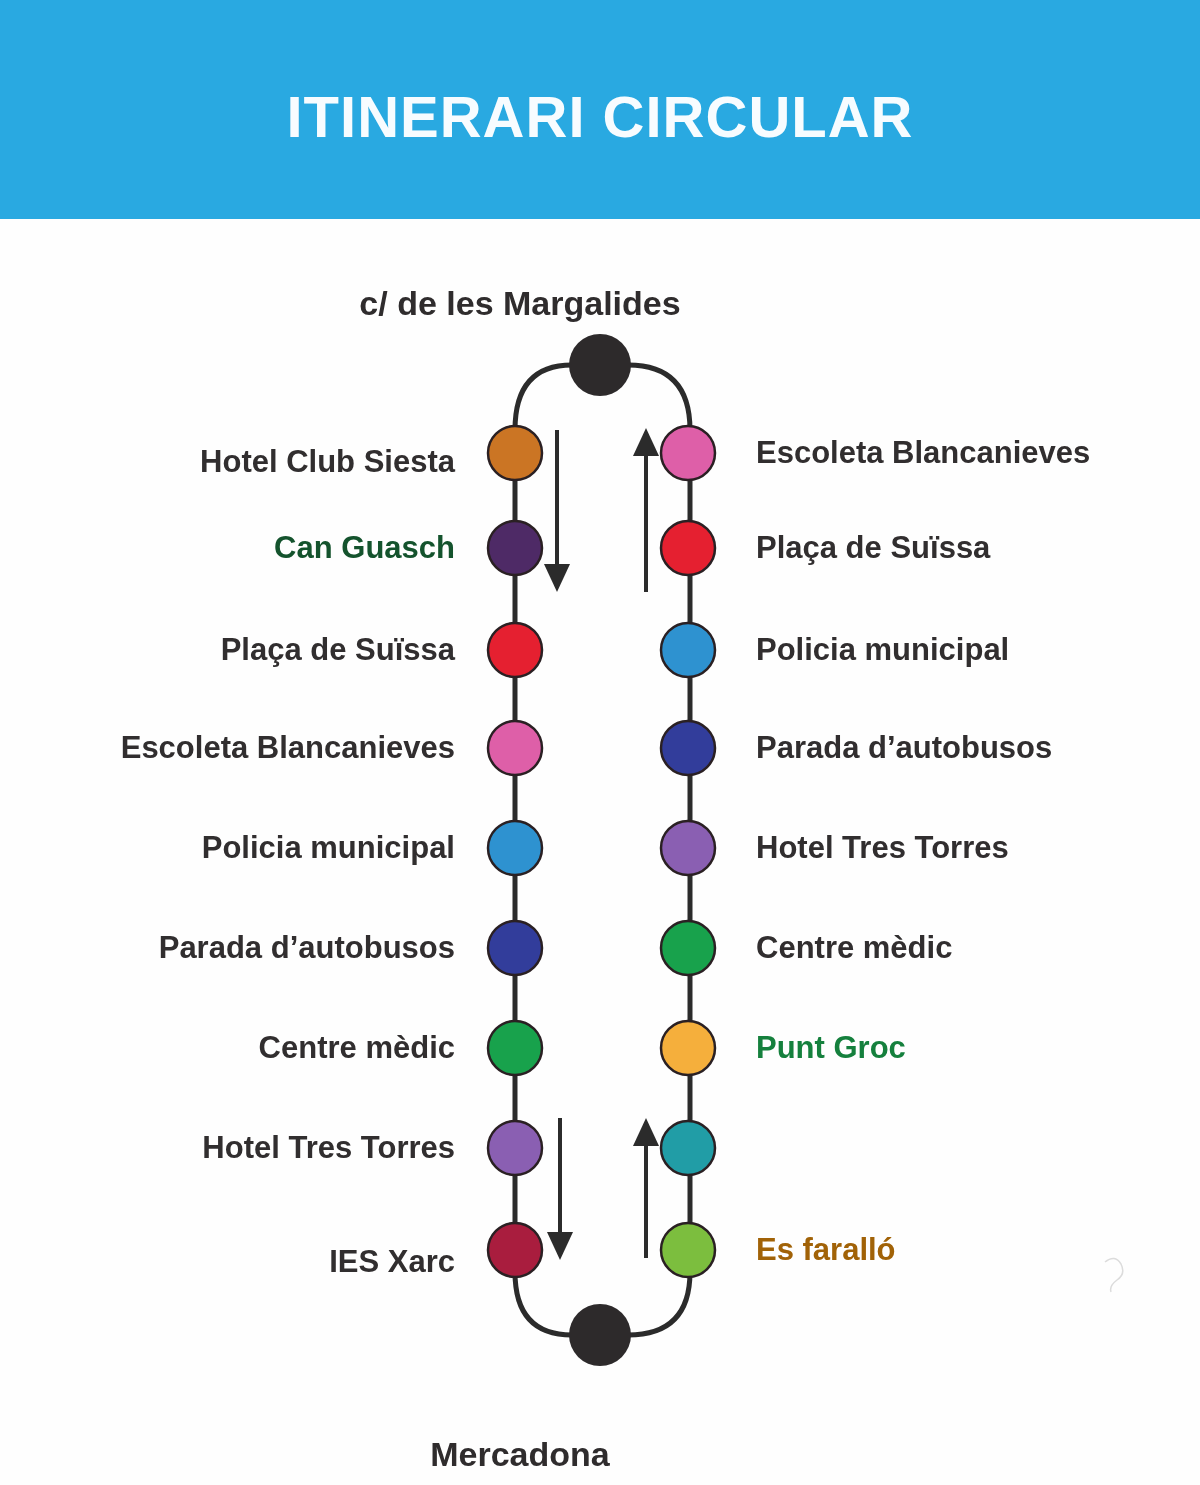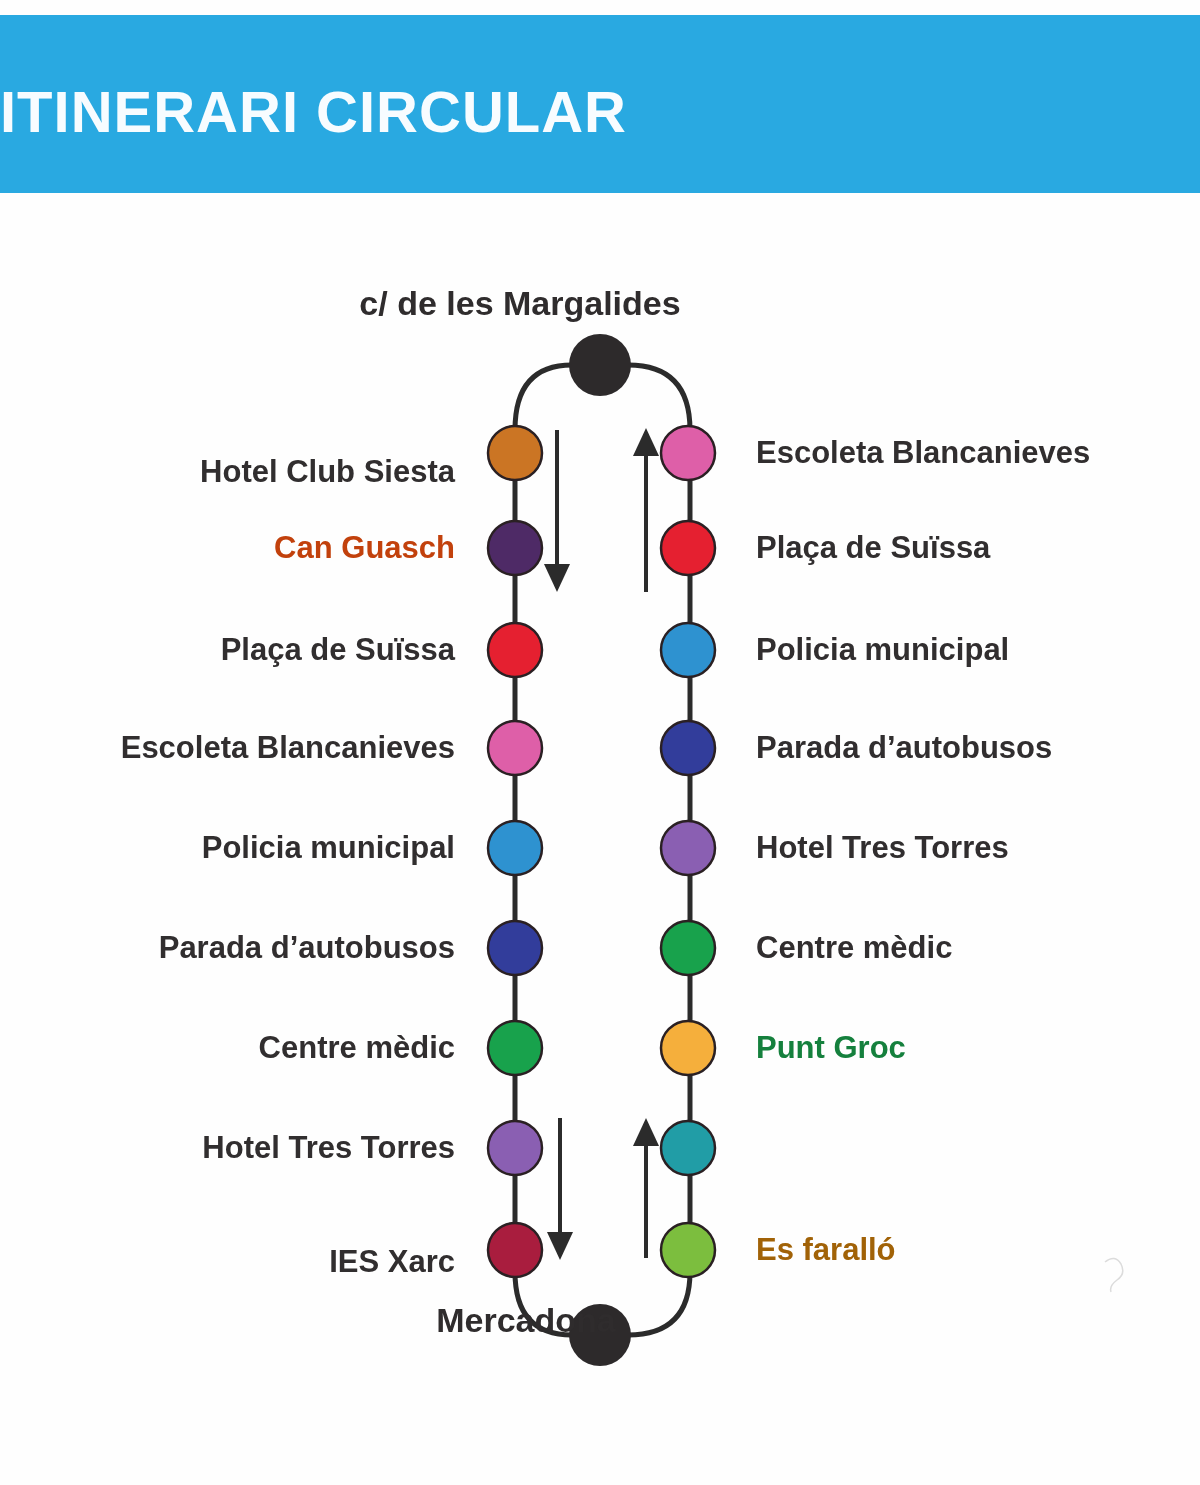--- a/index.html
+++ b/index.html
@@ -8,25 +8,25 @@
     position: relative;
     width: 1200px;
     height: 1485px;
     background: #fefefe;
     overflow: hidden;
     font-family: "Liberation Sans", sans-serif;
   }
   .header {
     position: absolute;
     left: 0; top: 0;
-    width: 1200px; height: 178px;
+    width: 1200px; height: 219px;
     background: #29A9E1;
     display: flex;
     align-items: center;
-    margin-top: 15px;
+    justify-content: center;
   }
   .header h1 {
     margin: 0;
     padding-top: 14px;
     font-size: 58px;
     font-weight: 700;
     letter-spacing: 1px;
     color: #F7FCFF;
   }
   #route-svg {
@@ -51,21 +51,21 @@
     left: 0;
     width: 1040px;
     text-align: center;
     font-size: 34px;
     font-weight: 700;
     color: #2F2C2D;
     transform: translateY(-50%);
     white-space: nowrap;
   }
   .terminal-label.top    { top: 303px; }
-  .terminal-label.bottom { top: 1320px; margin-left: 6px; }
+  .terminal-label.bottom { top: 1454px; }
 </style>
 </head>
 <body>
 
 <div class="page">
 
   <div class="header" style="background: rgb(41, 169, 225);">
     <h1 style="color: rgb(247, 252, 255);">ITINERARI CIRCULAR</h1>
   </div>
 
@@ -107,22 +107,22 @@
       <circle cx="688" cy="948" r="27" fill="#18A24C" stroke="#2A2023" stroke-width="2.5"></circle>
       <circle cx="688" cy="1048" r="27" fill="#F5AF3C" stroke="#2A2023" stroke-width="2.5"></circle>
       <circle cx="688" cy="1148" r="27" fill="#219DA6" stroke="#2A2023" stroke-width="2.5"></circle>
       <circle cx="688" cy="1250" r="27" fill="#7CBE3E" stroke="#2A2023" stroke-width="2.5"></circle>
       <path d="M 1105 1262 q 10 -8 16 2 q 5 10 -4 16 q -8 6 -6 12" fill="none" stroke="#DCDCDC" stroke-width="1.5"></path>
     </svg>
 
   <div class="labels">
     <div class="terminal-label top">c/ de les Margalides</div>
     <div class="terminal-label bottom">Mercadona</div>
-  <div class="stop-label left" style="top: 472px; color: rgb(49, 46, 47);">Hotel Club Siesta</div>
-      <div class="stop-label left" style="top: 548px; color: #c2410c;">Can Guasch</div>
+  <div class="stop-label left" style="top: 462px; color: rgb(49, 46, 47);">Hotel Club Siesta</div>
+      <div class="stop-label left" style="top: 548px; color: #14532d;">Can Guasch</div>
       <div class="stop-label left" style="top: 650px; color: rgb(49, 46, 47);">Plaça de Suïssa</div>
       <div class="stop-label left" style="top: 748px; color: rgb(49, 46, 47);">Escoleta Blancanieves</div>
       <div class="stop-label left" style="top: 848px; color: rgb(49, 46, 47);">Policia municipal</div>
       <div class="stop-label left" style="top: 948px; color: rgb(49, 46, 47);">Parada d’autobusos</div>
       <div class="stop-label left" style="top: 1048px; color: rgb(49, 46, 47);">Centre mèdic</div>
       <div class="stop-label left" style="top: 1148px; color: rgb(49, 46, 47);">Hotel Tres Torres</div>
       <div class="stop-label left" style="top: 1262px; color: rgb(49, 46, 47);">IES Xarc</div>
       <div class="stop-label right" style="top: 453px; color: rgb(49, 46, 47);">Escoleta Blancanieves</div>
       <div class="stop-label right" style="top: 548px; color: rgb(49, 46, 47);">Plaça de Suïssa</div>
       <div class="stop-label right" style="top: 650px; color: rgb(49, 46, 47);">Policia municipal</div>

